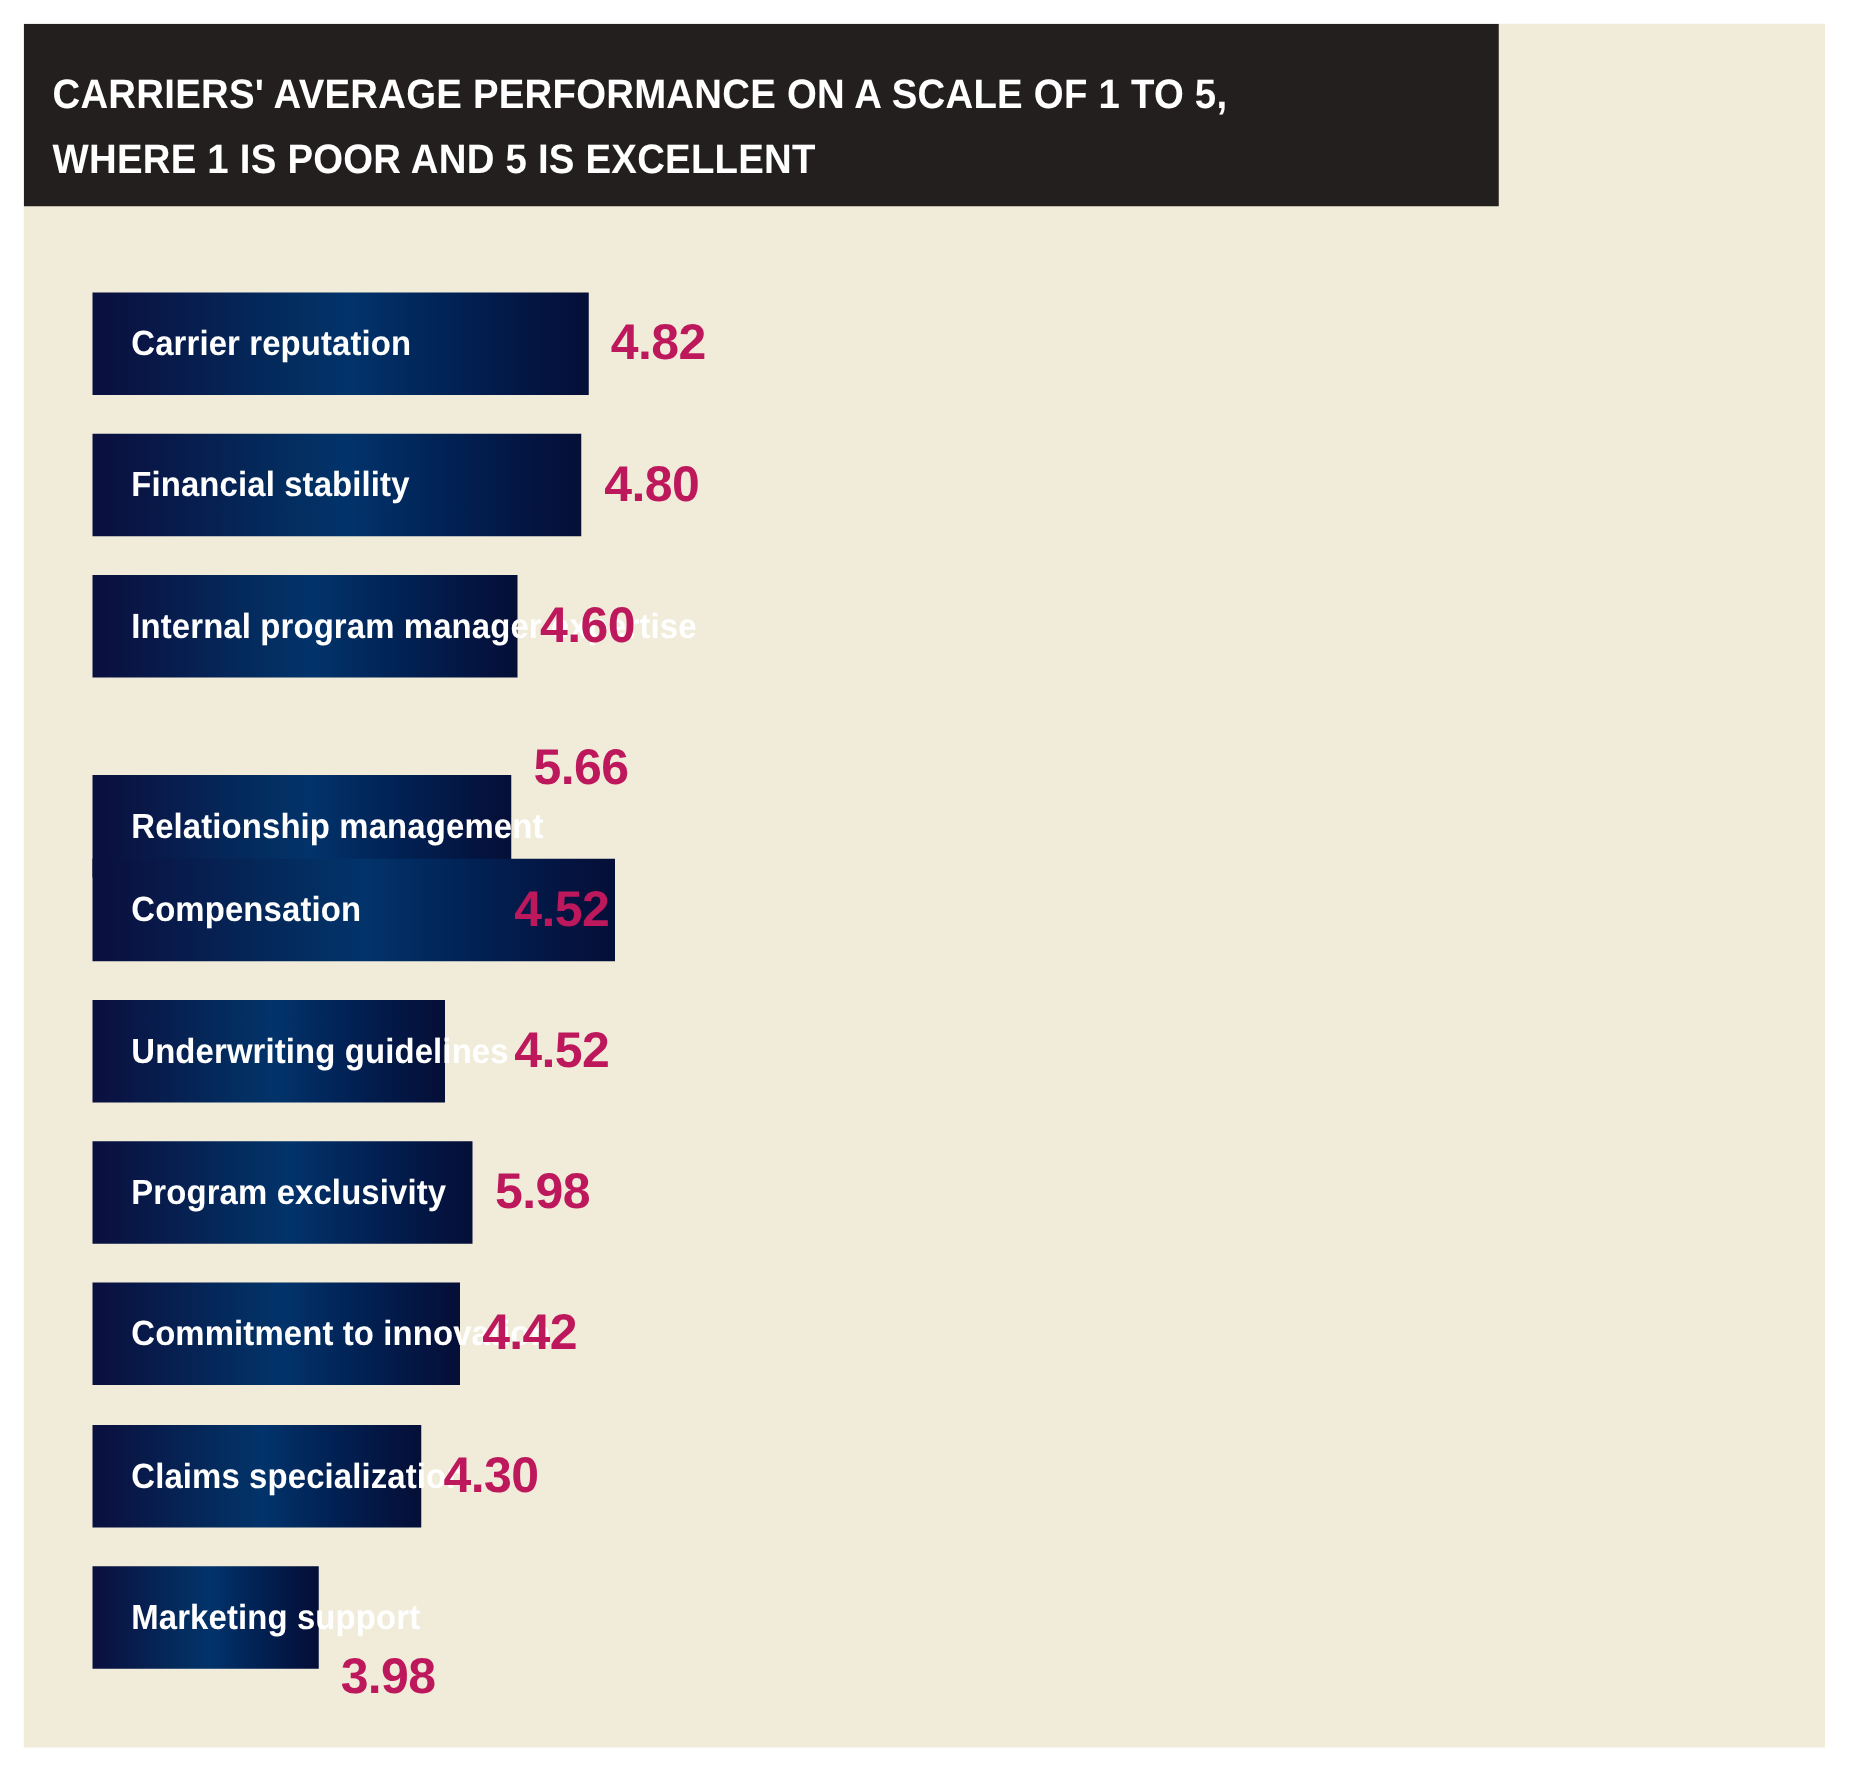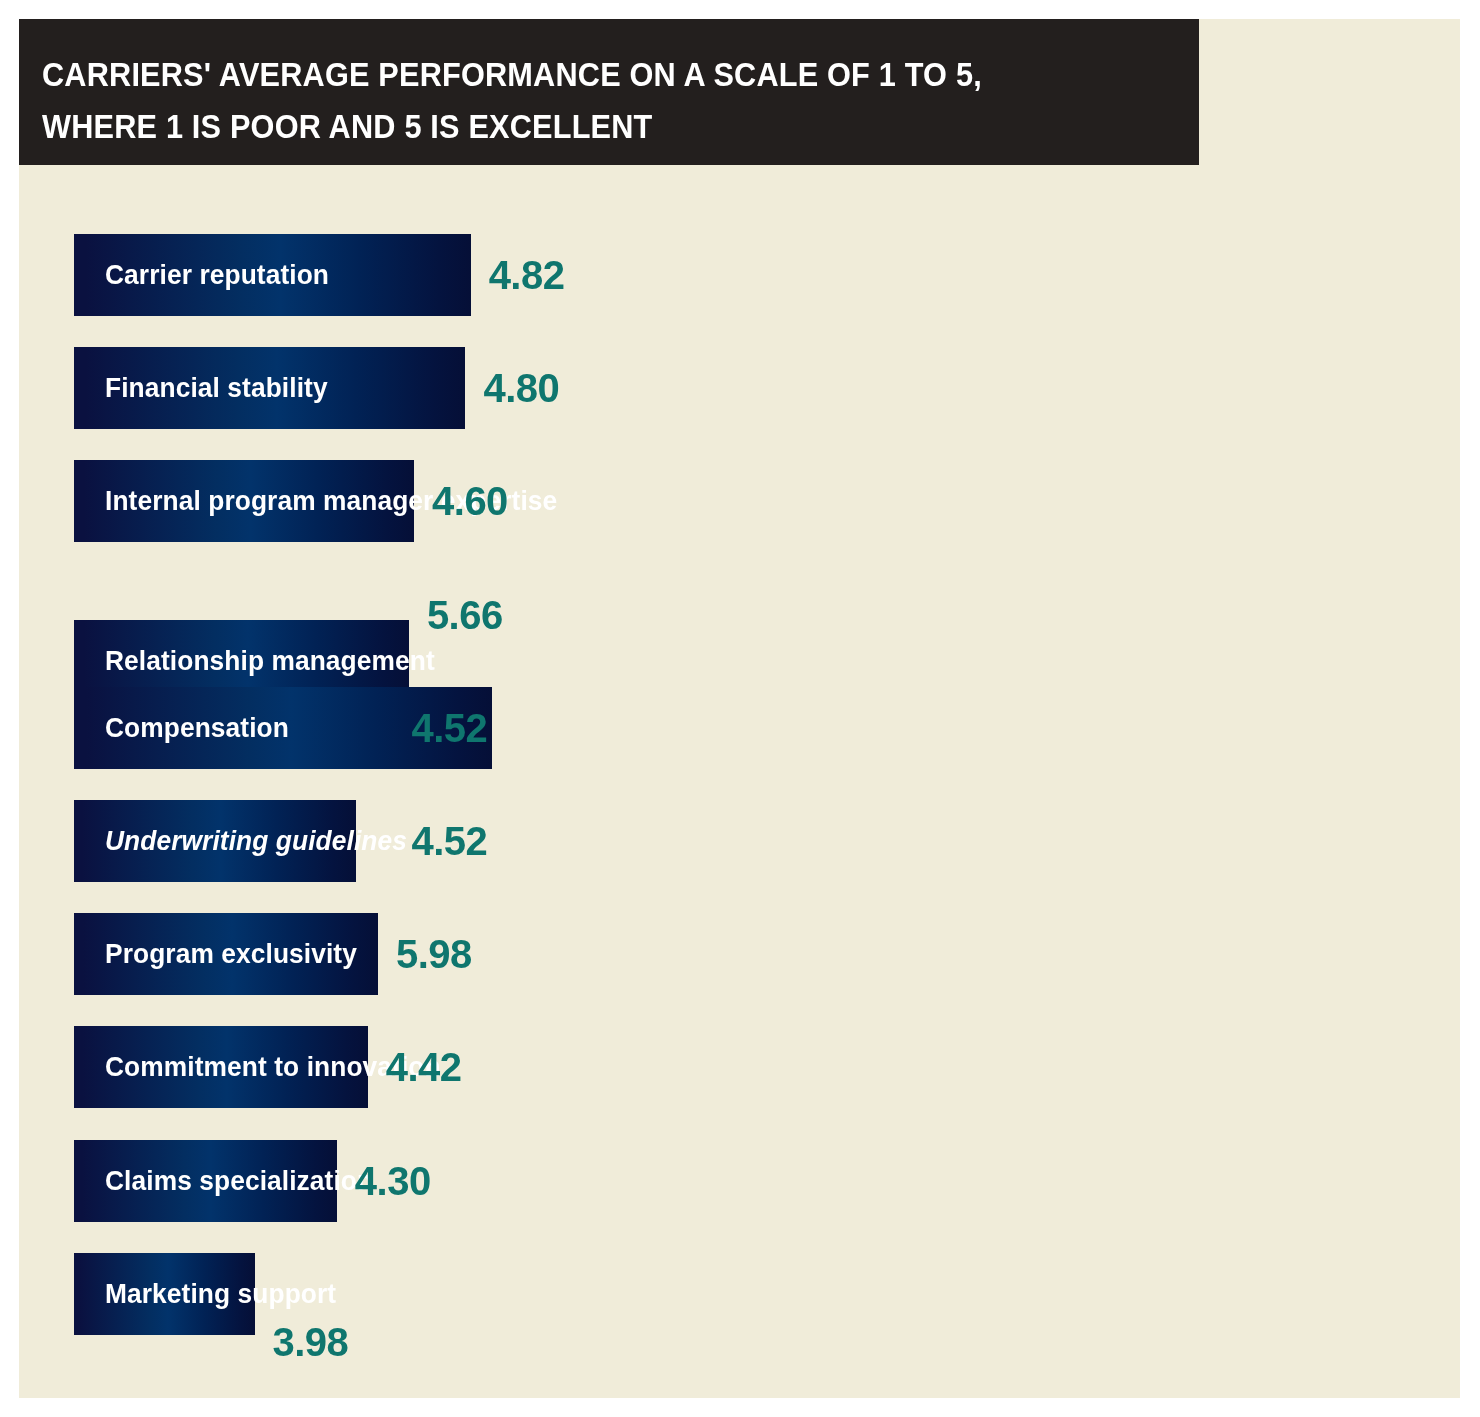--- a/index.html
+++ b/index.html
@@ -96,21 +96,21 @@
     font-weight: bold;
     letter-spacing: 0.1px;
     white-space: nowrap;
     pointer-events: none;
   }
 
   .bar-value {
     position: absolute;
     top: 50%;
     transform: translateY(-50%);
-    color: #0f766e;
+    color: #be185d;
     font-family: "Liberation Sans", sans-serif;
     font-size: 40px;
     font-weight: bold;
     letter-spacing: -0.5px;
     white-space: nowrap;
   }
 </style>
 </head>
 <body>
 
@@ -148,21 +148,21 @@
         </div>
         <span class="bar-value" style="left: 407.884px;">5.66</span>
       </div>
       <div class="bar-row" style="top: 521.8px;">
         <div class="bar" style="width: 379px; padding-left: 39px;">
           <span class="bar-label">Compensation</span>
         </div>
         <span class="bar-value" style="left: 392.446px;">4.52</span>
       </div>
       <div class="bar-row" style="top: 635px;">
-        <div class="bar" style="width: 282px; font-style: italic;">
+        <div class="bar" style="width: 282px;">
           <span class="bar-label">Underwriting guidelines</span>
         </div>
         <span class="bar-value" style="left: 392.446px;">4.52</span>
       </div>
       <div class="bar-row" style="top: 748.2px;">
         <div class="bar" style="width: 304.008px;">
           <span class="bar-label">Program exclusivity</span>
         </div>
         <span class="bar-value" style="left: 377.008px;">5.98</span>
       </div>

